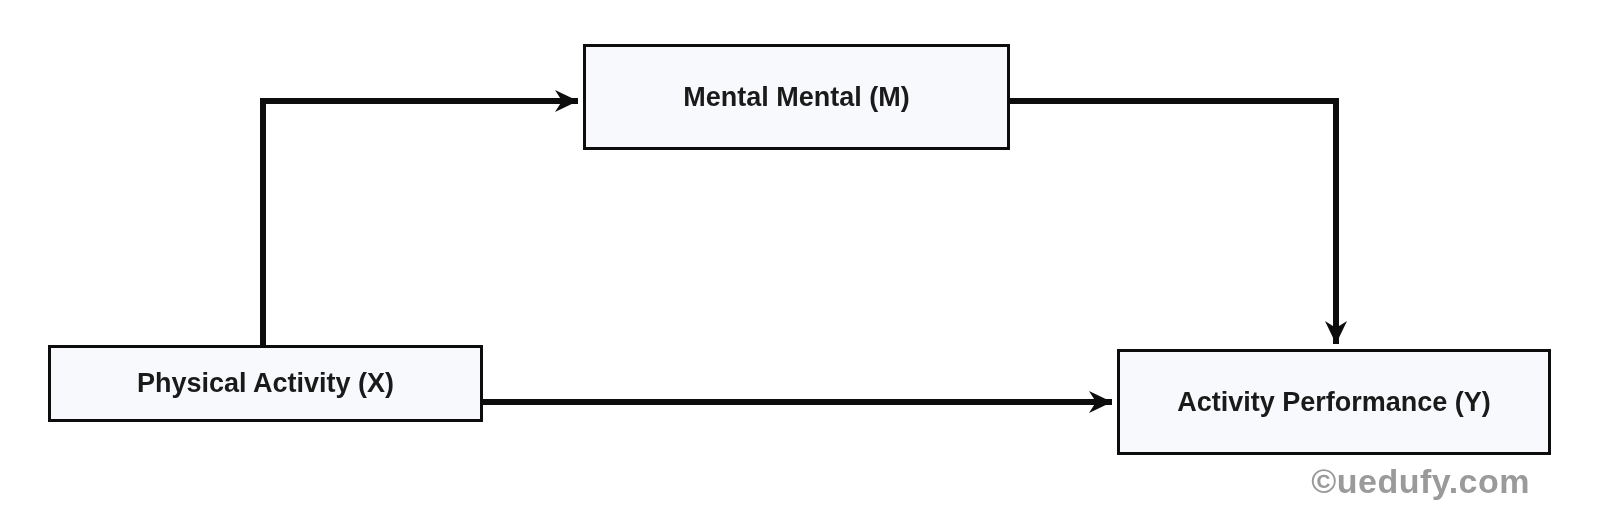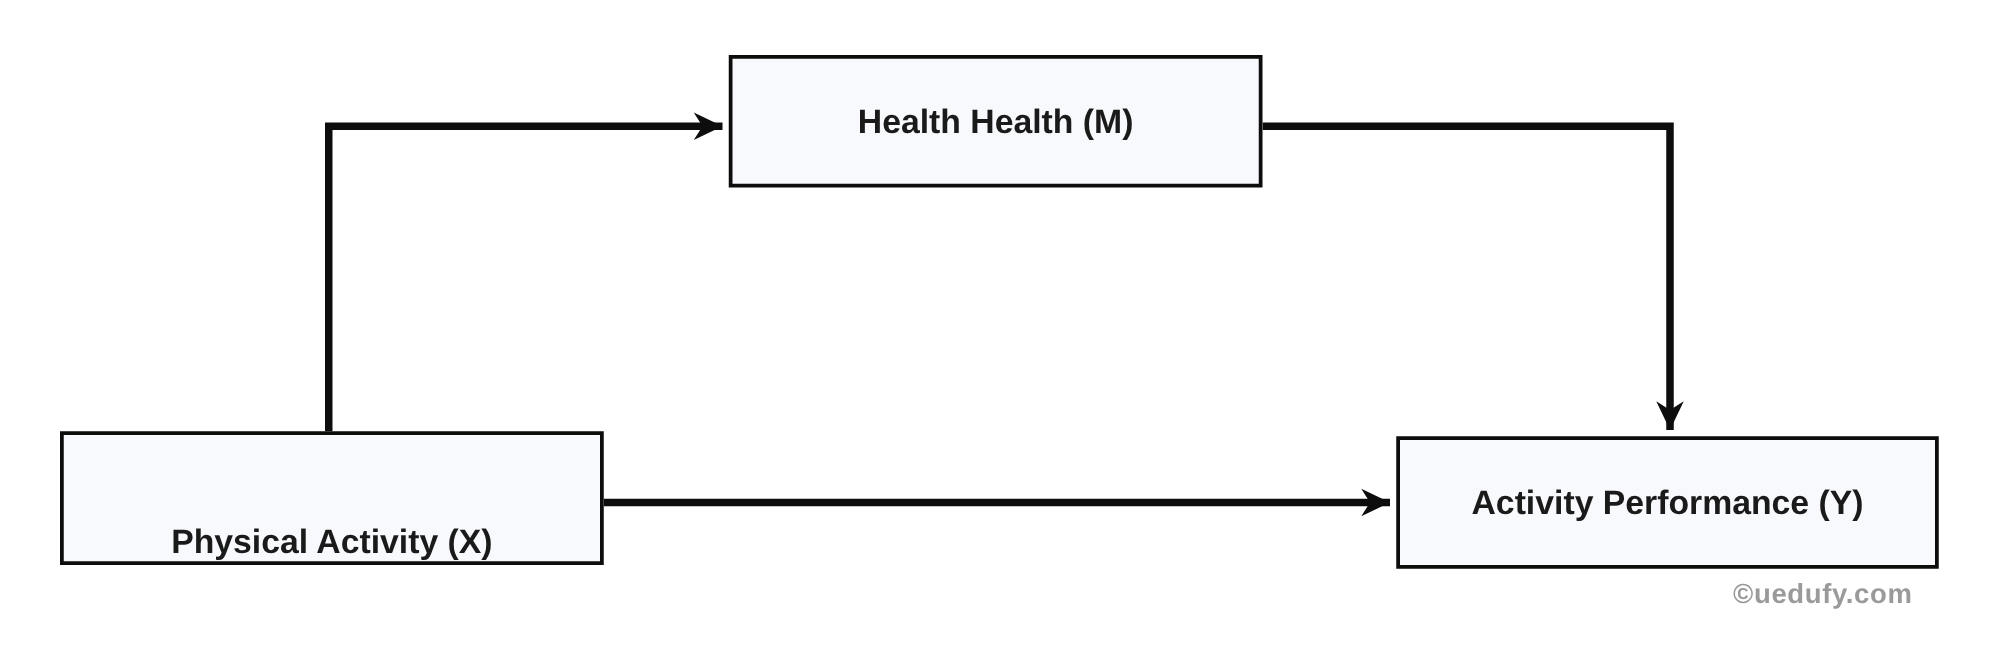--- a/index.html
+++ b/index.html
@@ -42,27 +42,27 @@
     align-items: center;
     justify-content: center;
   }
   .node span {
     font-size: 27px;
     font-weight: 700;
     color: var(--text);
     white-space: nowrap;
   }
   .node-m { left: 583px; top: 44px;  width: 427px; height: 106px; }
-  .node-x { left: 48px;  top: 345px; width: 435px; height: 107px; align-items: flex-end; }
+  .node-x { left: 48px;  top: 345px; width: 435px; height: 77px; }
   .node-y { left: 1117px; top: 349px; width: 434px; height: 106px; }
   .watermark {
     position: absolute;
     right: 70px;
     top: 462px;
-    font-size: 22px;
+    font-size: 34px;
     font-weight: 700;
     color: var(--watermark);
     letter-spacing: 0.5px;
   }
 </style>
 </head>
 <body>
 
 <div class="canvas">
 
@@ -74,21 +74,21 @@
     </defs>
 
     <path class="edge" d="M263,347 L263,101 L578,101" marker-end="url(#arrow)"></path>
 
     <path class="edge" d="M1010,101 L1336,101 L1336,344" marker-end="url(#arrow)"></path>
 
     <path class="edge" d="M483,402 L1112,402" marker-end="url(#arrow)"></path>
   </svg>
 
   <div class="node node-m">
-    <span>Health Health (M)</span>
+    <span>Mental Mental (M)</span>
   </div>
 
   <div class="node node-x">
     <span>Physical Activity (X)</span>
   </div>
 
   <div class="node node-y">
     <span>Activity Performance (Y)</span>
   </div>
 

